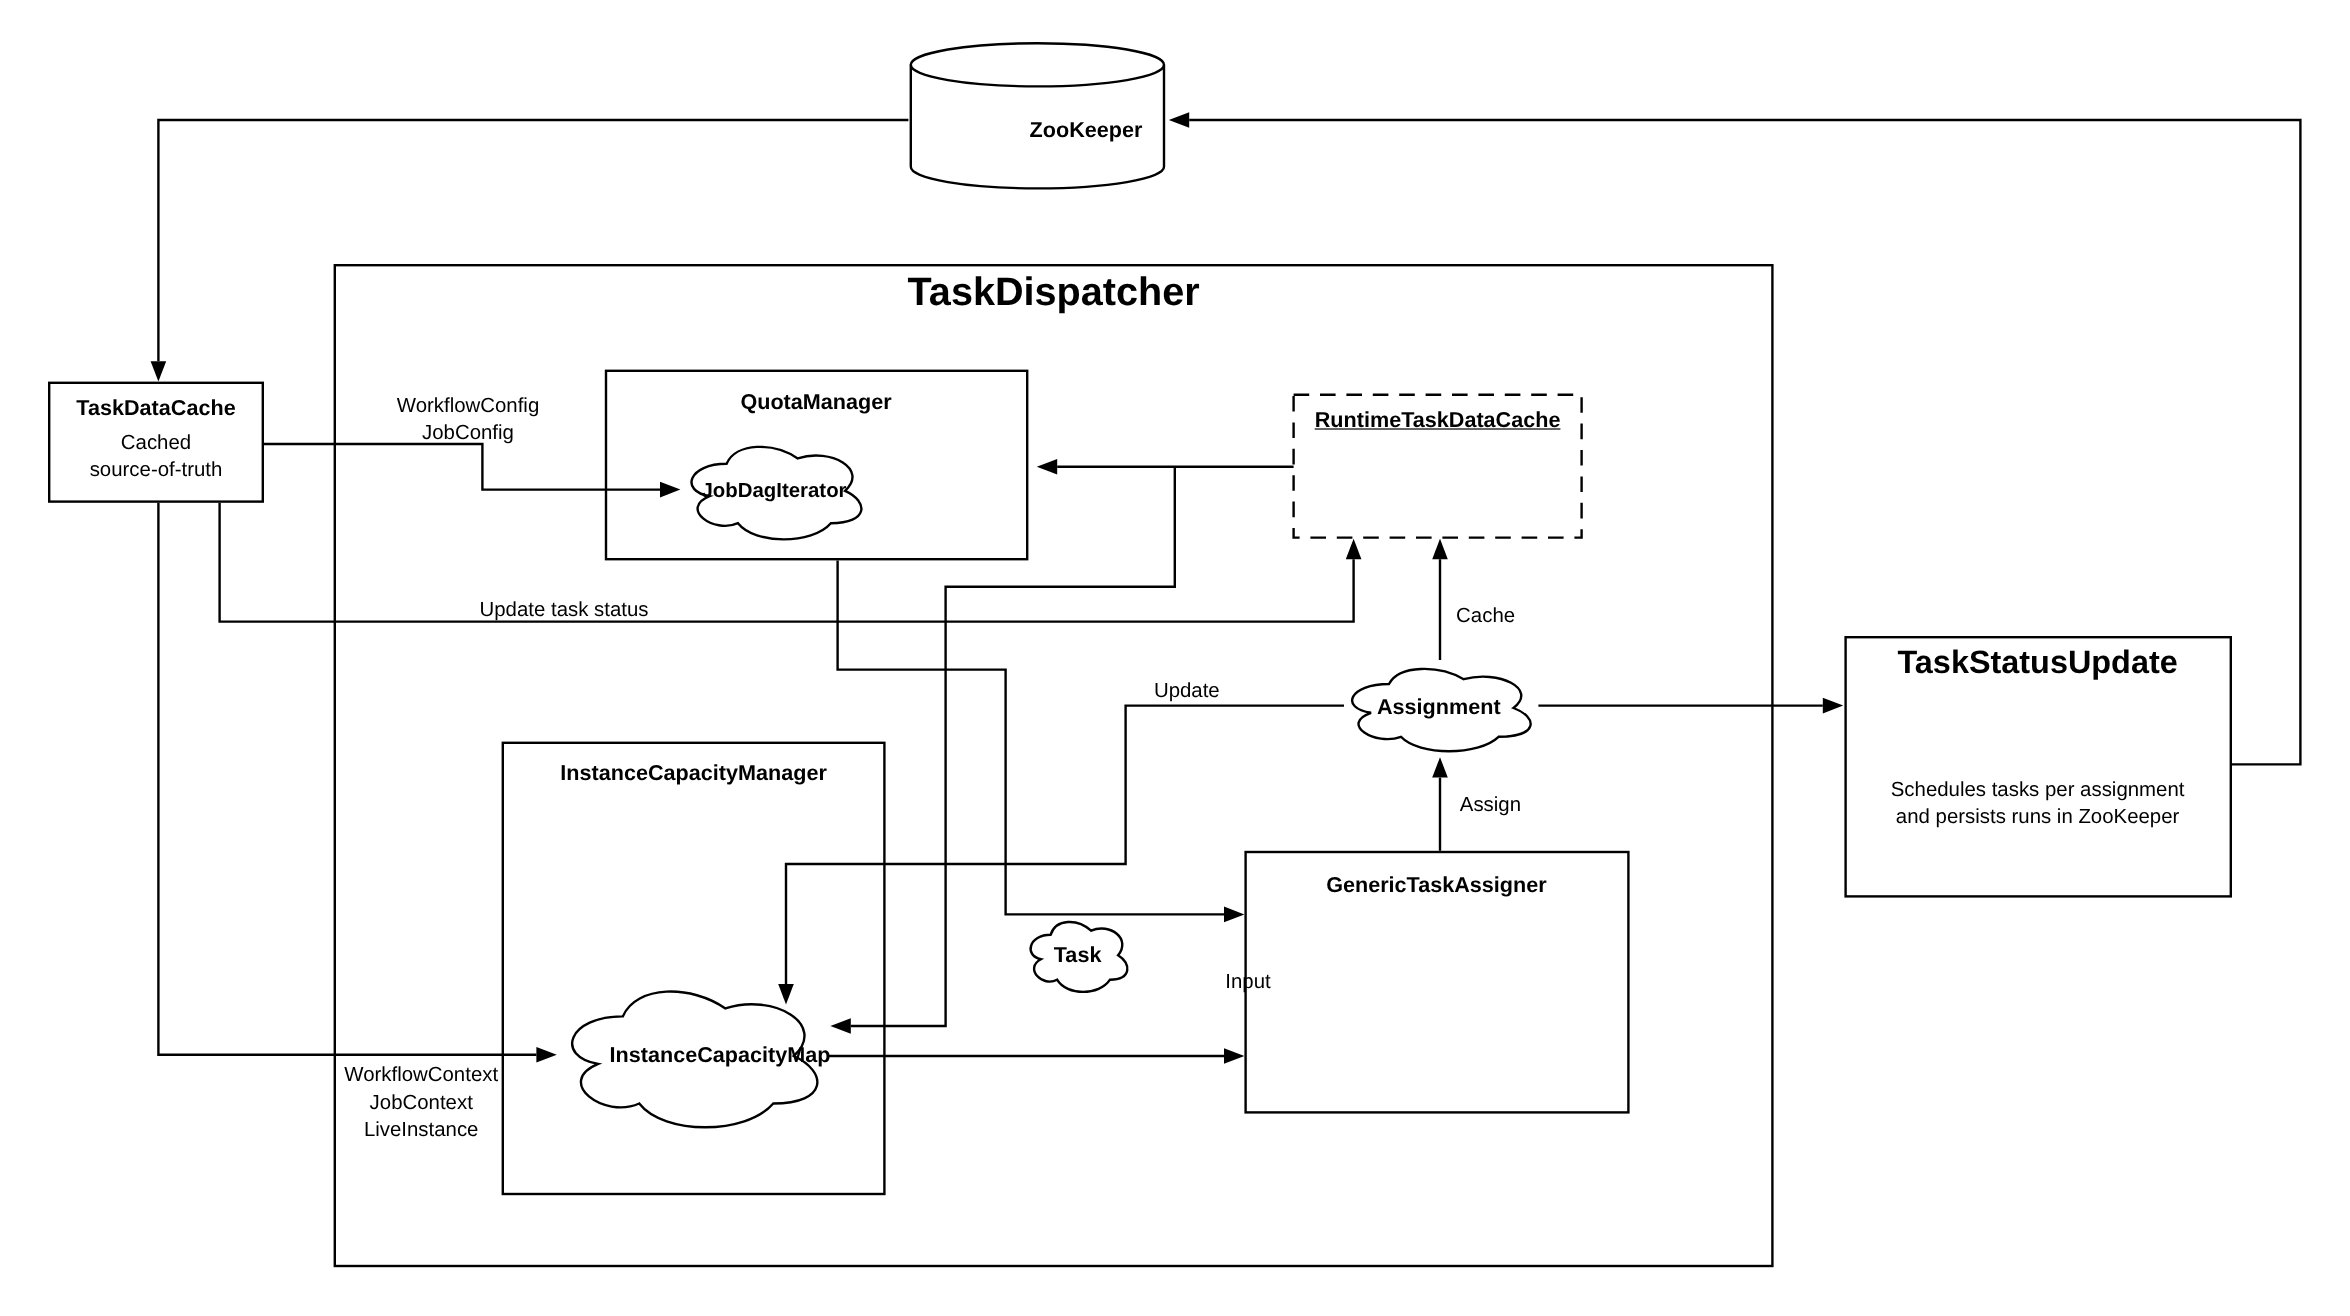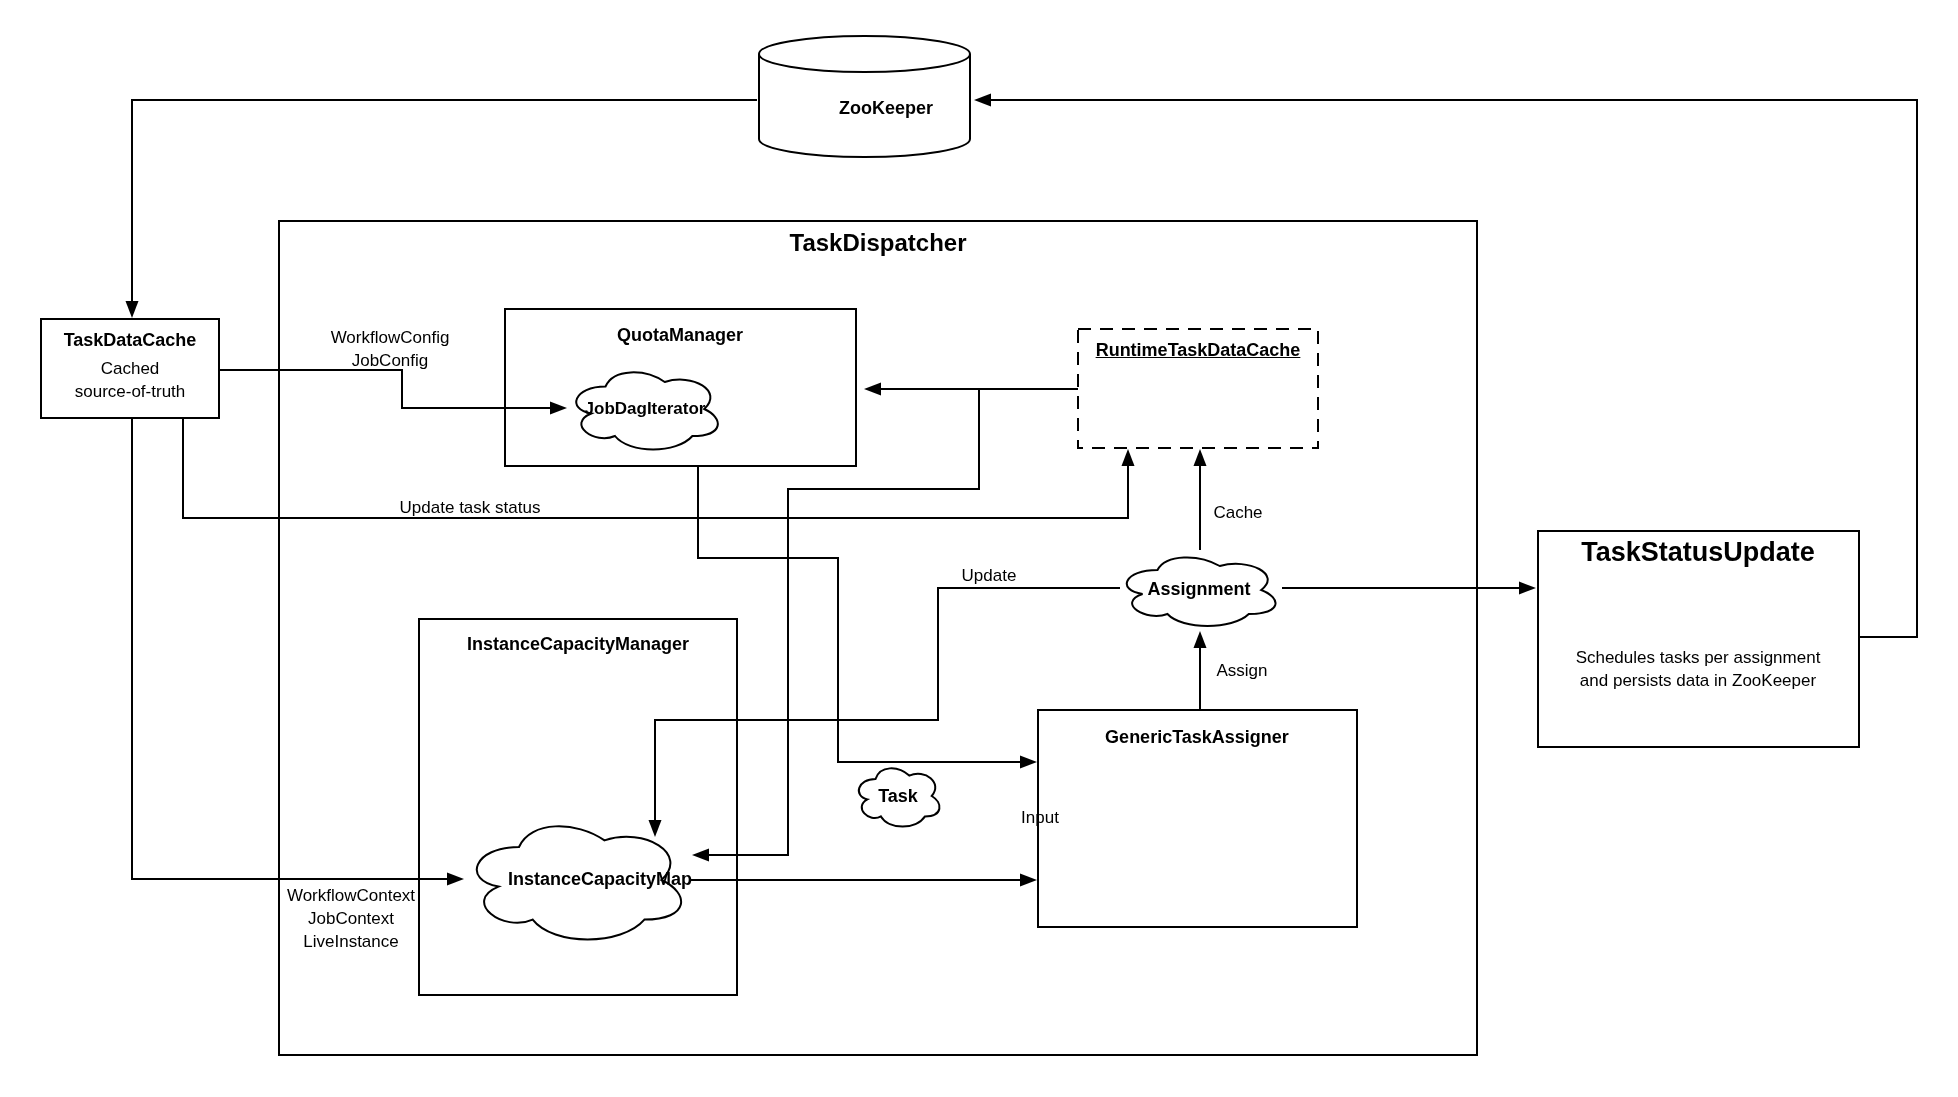--- a/index.html
+++ b/index.html
@@ -7,21 +7,21 @@
     position:relative;width:1958px;height:1097px;background:#ffffff;
     font-family:"Liberation Sans",sans-serif;color:#000;overflow:hidden;
   }
   .box{position:absolute;background:#fff;border:2px solid #000;box-sizing:border-box;}
   .nb{border:none;}
   .shape{position:absolute;}
   .lbl{position:absolute;text-align:center;font-size:17px;line-height:23px;white-space:nowrap;}
   .cx{transform:translateX(-50%);}
   .b{font-weight:bold;}
   .t18{font-size:18px;font-weight:bold;}
-  .t25{font-size:24px;font-weight:bold;}
+  .t25{font-size:33px;font-weight:bold;}
   .t27{font-size:27px;font-weight:bold;}
   .it{font-style:italic;}
   svg.overlay{position:absolute;left:0;top:0;pointer-events:none;}
   svg.overlay path{fill:none;stroke:#000;stroke-width:2;}
   svg.overlay polygon{fill:#000;stroke:none;}
   svg.overlay rect{fill:none;stroke:#000;stroke-width:2;}
   .cloud path{fill:#fff;stroke:#000;stroke-width:2;vector-effect:non-scaling-stroke;}
 </style>
 </head>
 <body>
@@ -47,28 +47,28 @@
   <div class="box" style="left:418px;top:618px;width:320px;height:378px;"></div>
   <div class="lbl t18 cx" style="left:578px;top:633px;">InstanceCapacityManager</div>
 
   <div class="box" style="left:1037px;top:709px;width:321px;height:219px;"></div>
   <div class="lbl t18 cx" style="left:1197px;top:726px;">GenericTaskAssigner</div>
 
   <div class="box" style="left:1537px;top:530px;width:323px;height:218px;"></div>
   <div class="lbl t27 cx" style="left:1698px;top:541px;">TaskStatusUpdate</div>
   <div class="lbl cx" style="left:1698px;top:646px;">
     <div>Schedules tasks per assignment</div>
-    <div>and persists data in ZooKeeper</div>
+    <div>and persists runs in ZooKeeper</div>
   </div>
 
   <svg class="shape" style="left:757px;top:33px;" width="215" height="127" viewBox="0 0 215 127">
     <path d="M2,21 A105.5,18 0 0 1 213,21 L213,106 A105.5,18 0 0 1 2,106 Z" fill="#fff" stroke="#000" stroke-width="2"></path>
     <path d="M2,21 A105.5,18 0 0 0 213,21" fill="none" stroke="#000" stroke-width="2"></path>
   </svg>
-  <div class="lbl t18 cx" style="left:886px;top:97px;">ZooKeeper</div>
+  <div class="lbl t18 cx" style="left:905px;top:97px;">ZooKeeper</div>
 
   <svg class="shape cloud" style="left:566px;top:364px;" width="158" height="90" viewBox="0 0 100 70" preserveAspectRatio="none">
     <path d="M25,17.5 C5,17.5 0,35 16,38.5 C0,46.5 18,63 31,56 C40,70 70,70 80,56 C100,56 100,42 87.5,35 C100,21 80,7 62.5,14 C50,3.5 30,3.5 25,17.5 Z"></path>
   </svg>
   <div class="lbl b cx" style="left:645px;top:397px;">JobDagIterator</div>
 
   <svg class="shape cloud" style="left:462px;top:814px;" width="228" height="132" viewBox="0 0 100 70" preserveAspectRatio="none">
     <path d="M25,17.5 C5,17.5 0,35 16,38.5 C0,46.5 18,63 31,56 C40,70 70,70 80,56 C100,56 100,42 87.5,35 C100,21 80,7 62.5,14 C50,3.5 30,3.5 25,17.5 Z"></path>
   </svg>
   <div class="lbl t18 cx" style="left:600px;top:868px;">InstanceCapacityMap</div>

